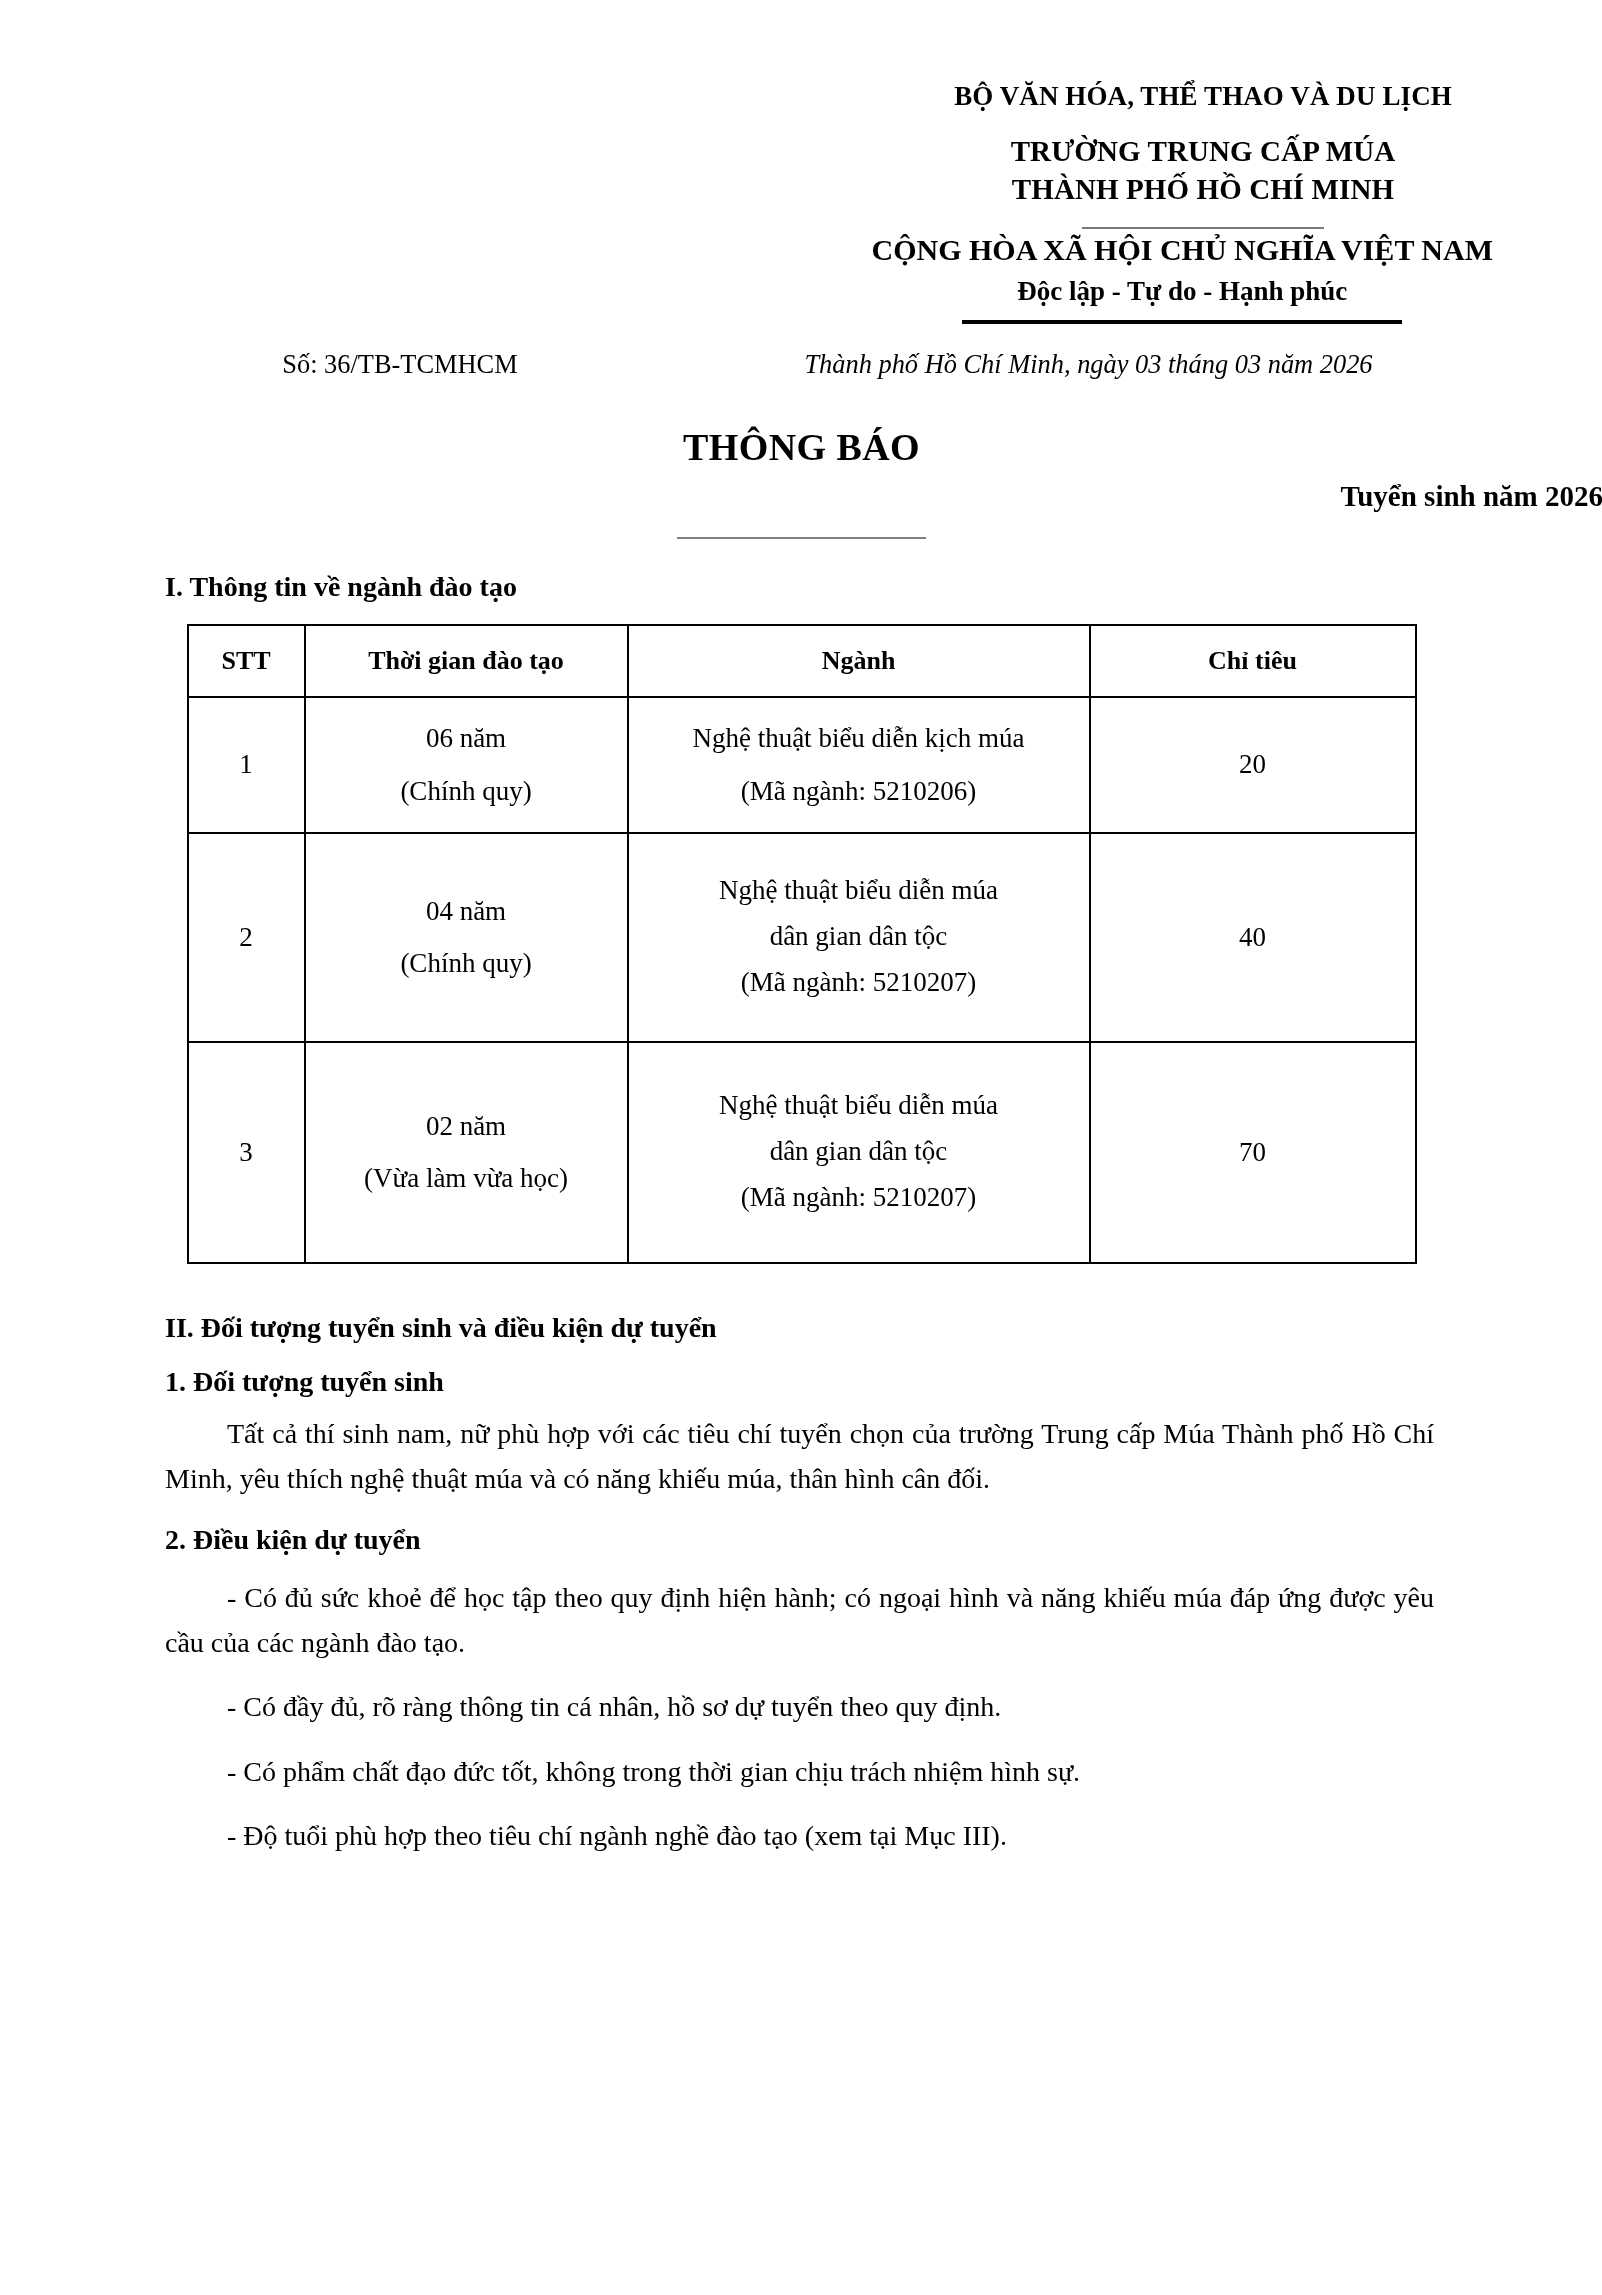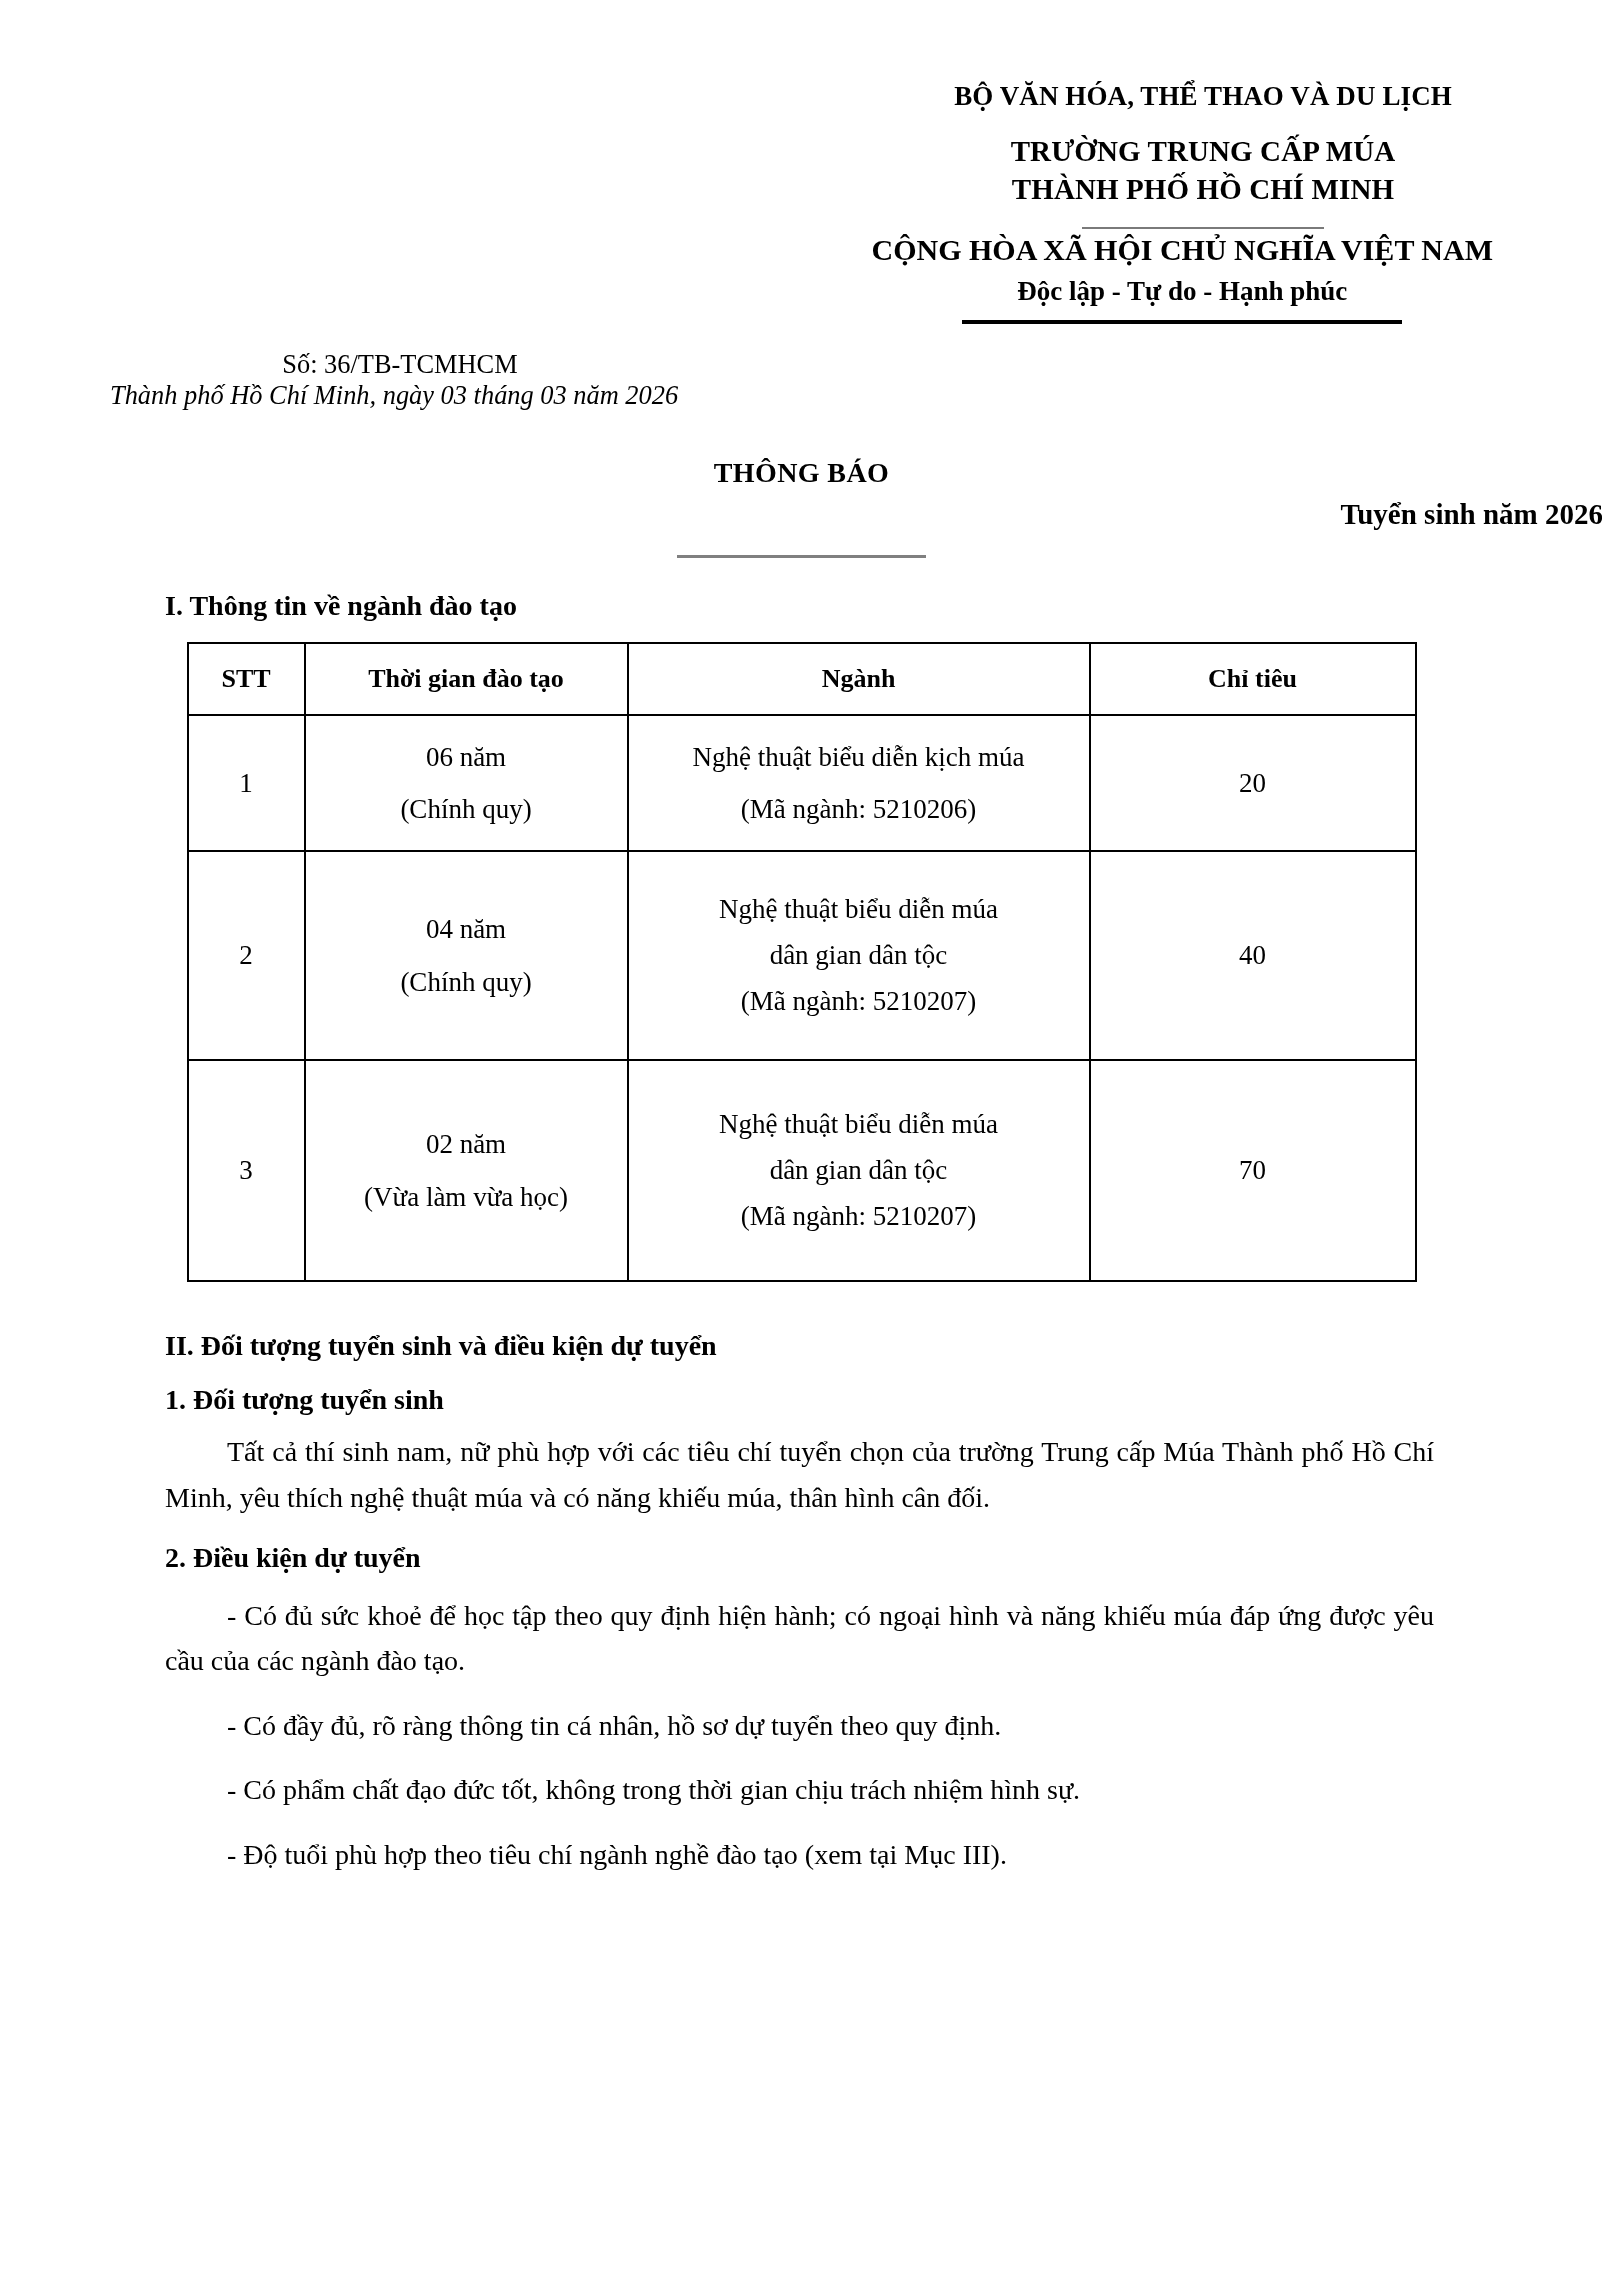--- a/index.html
+++ b/index.html
@@ -77,21 +77,21 @@
   .rule-thick {
     width: 440px;
     height: 3.7px;
     background: #000000;
     margin: 8.8px auto 0 auto;
   }
 
   
   .meta-row {
     display: flex;
-    flex-direction: column;
+    flex-direction: row;
     align-items: flex-start;
     padding: 25px 116px 0 110px;
     box-sizing: border-box;
   }
   .doc-number {
     width: 580px;
     text-align: center;
     font-size: 26.4px;
     flex: 0 0 auto;
   }
@@ -103,21 +103,21 @@
     white-space: nowrap;
   }
 
   
   .doc-title-wrap {
     text-align: center;
     margin-top: 44px;
   }
   .doc-title {
     font-weight: bold;
-    font-size: 28px;
+    font-size: 38px;
     line-height: 1.25;
     letter-spacing: 0.4px;
   }
   .doc-subtitle {
     font-weight: bold;
     font-size: 29px;
     line-height: 1.4;
     margin-top: 4.4px;
     text-align: right;
   }

